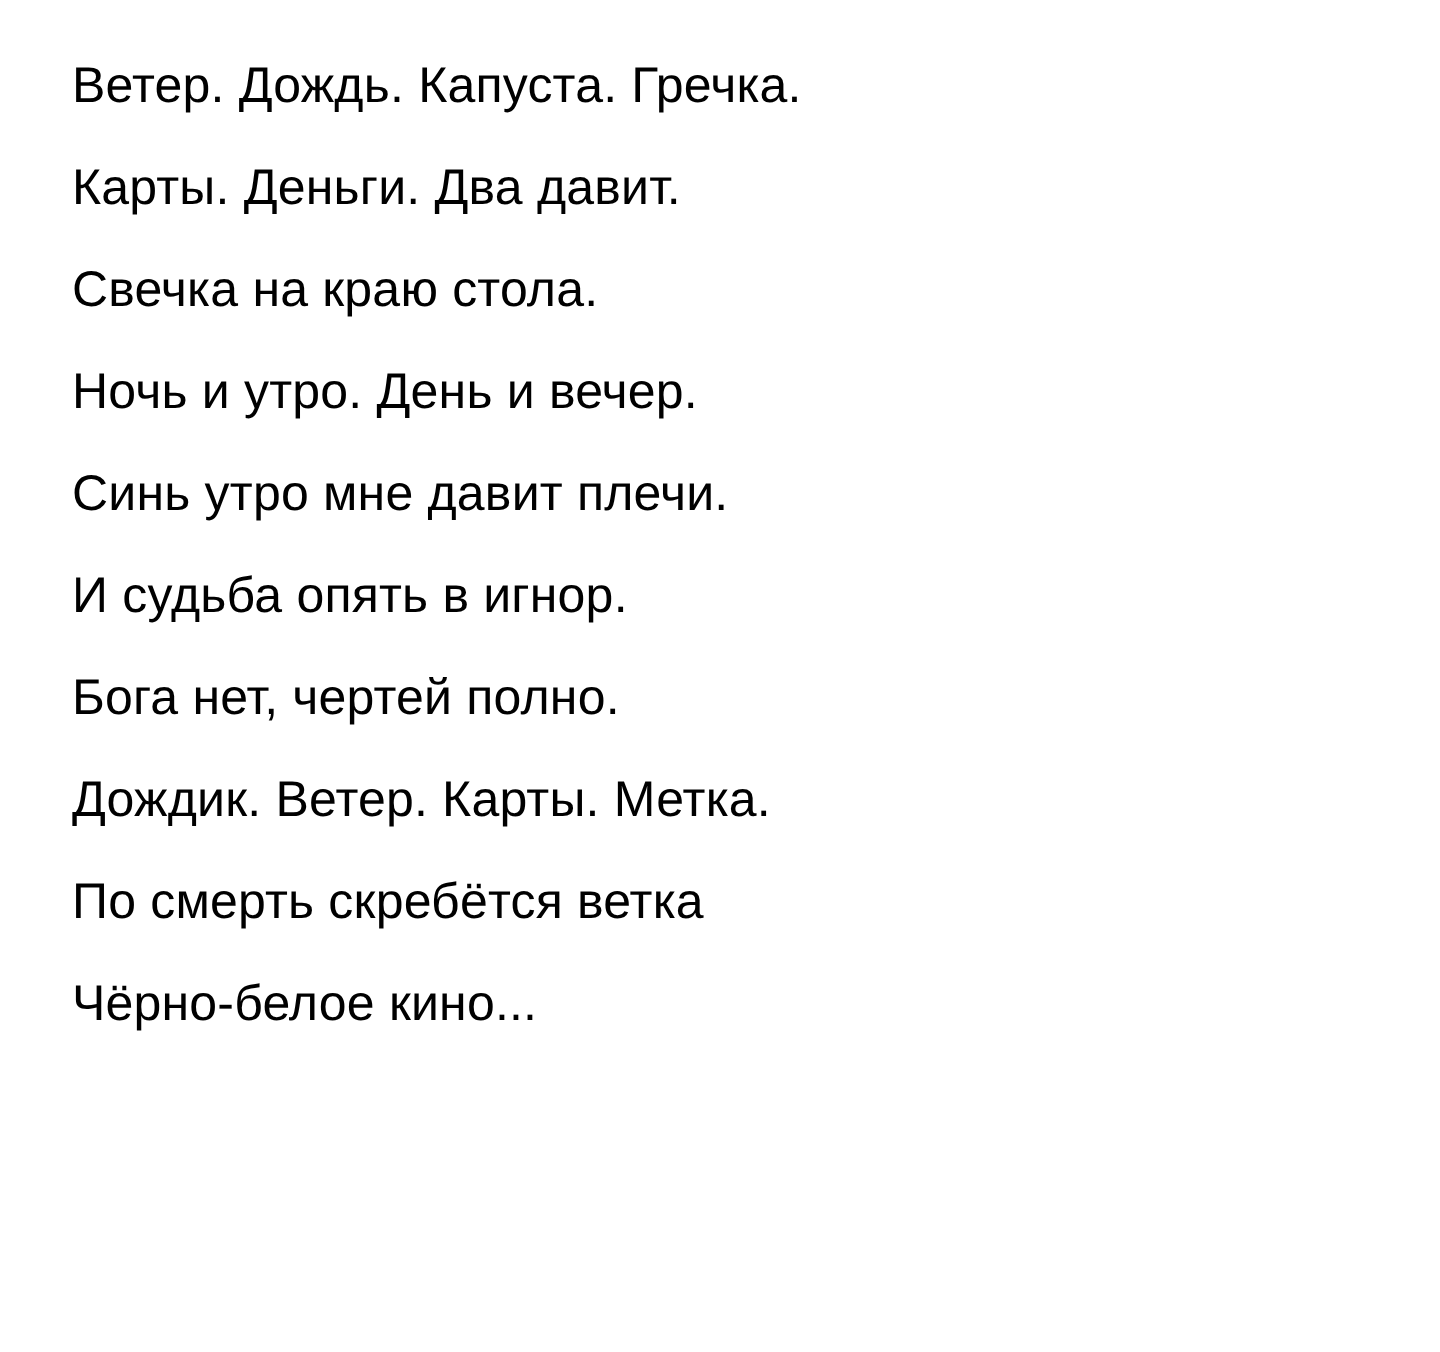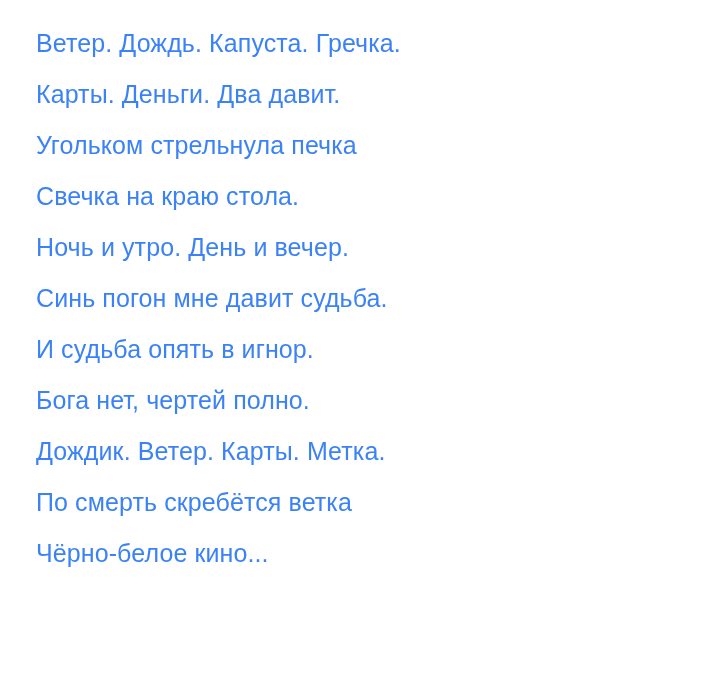--- a/index.html
+++ b/index.html
@@ -15,33 +15,32 @@
     overflow: hidden;
   }
   .poem {
     padding: 18px 0 0 36px;
     box-sizing: border-box;
   }
   .poem-line {
     font-size: 25px;
     line-height: 51px;
     letter-spacing: 0.1px;
-    color: #3b82f6;
+    color: #000000;
     white-space: pre;
     font-weight: 400;
   }
 </style>
 </head>
 <body>
 
 <div class="poem">
   <div class="poem-line">Ветер. Дождь. Капуста. Гречка.</div>
   <div class="poem-line">Карты. Деньги. Два давит.</div>
-  <div class="poem-line">Угольком стрельнула печка</div>
   <div class="poem-line">Свечка на краю стола.</div>
   <div class="poem-line">Ночь и утро. День и вечер.</div>
-  <div class="poem-line">Синь погон мне давит судьба.</div>
+  <div class="poem-line">Синь утро мне давит плечи.</div>
   <div class="poem-line">И судьба опять в игнор.</div>
   <div class="poem-line">Бога нет, чертей полно.</div>
   <div class="poem-line">Дождик. Ветер. Карты. Метка.</div>
   <div class="poem-line">По смерть скребётся ветка</div>
   <div class="poem-line">Чёрно-белое кино...</div>
 </div>
 
 </body></html>

